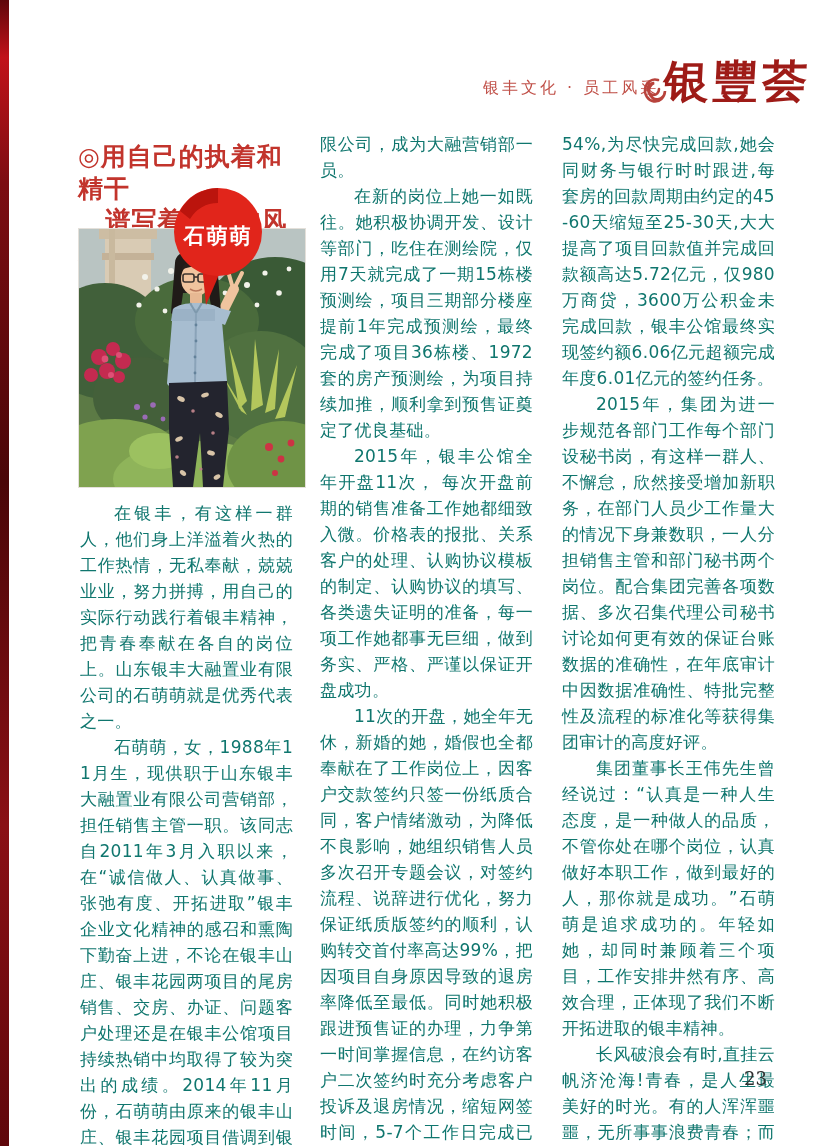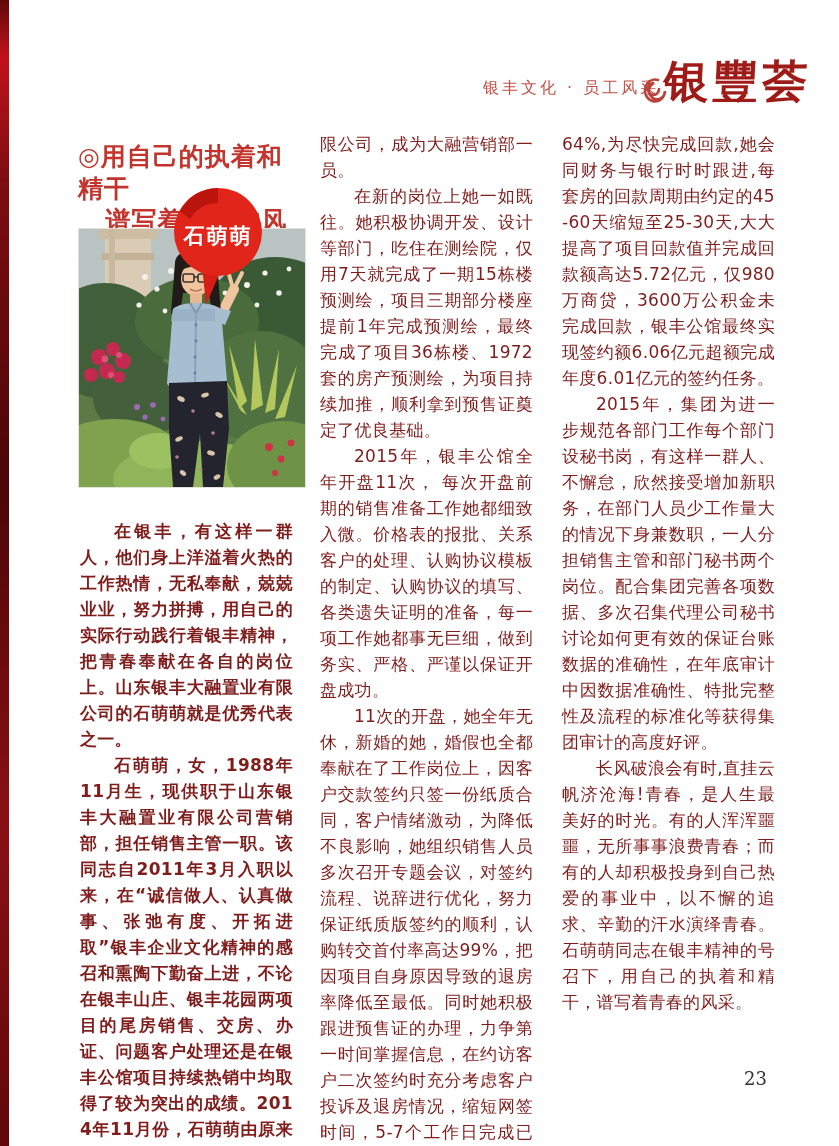--- a/index.html
+++ b/index.html
@@ -38,24 +38,24 @@
   .photo svg { display:block; }
   
   .bubble { position:absolute; left:168px; top:185px; width:102px; height:126px; z-index:5; }
   .bubble-text {
     position:absolute; left:0; top:37px; width:100px; text-align:center;
     color:#ffffff; font-weight:bold; font-size:21px; letter-spacing:2px;
   }
   
   .col {
     position:absolute; width:213px;
-    font-size:17px; line-height:26px; color:#7f1d1d;
+    font-size:17px; line-height:26px; color:#0f766e;
     text-align:justify; word-break:break-all; letter-spacing:0.3px;
   }
-  .col1 { left:80px;  top:518px; height:580px;font-weight:bold; }
+  .col1 { left:80px;  top:500px; height:580px; }
   .col2 { left:320px; top:131px; height:952px; }
   .col3 { left:562px; top:131px; height:952px; }
   .para { margin:0; text-indent:2em; }
   .para.no-indent { text-indent:0; }
   
   .page-number {
     position:absolute; left:744px; top:1068px;
     font-family:"DejaVu Serif","Liberation Serif",serif;
     font-size:18px; color:#2f2f2f;
   }
@@ -219,20 +219,21 @@
       <p class="para">在银丰，有这样一群人，他们身上洋溢着火热的工作热情，无私奉献，兢兢业业，努力拼搏，用自己的实际行动践行着银丰精神，把青春奉献在各自的岗位上。山东银丰大融置业有限公司的石萌萌就是优秀代表之一。</p>
       <p class="para">石萌萌，女，1988年11月生，现供职于山东银丰大融置业有限公司营销部，担任销售主管一职。该同志自2011年3月入职以来，在“诚信做人、认真做事、张弛有度、开拓进取”银丰企业文化精神的感召和熏陶下勤奋上进，不论在银丰山庄、银丰花园两项目的尾房销售、交房、办证、问题客户处理还是在银丰公馆项目持续热销中均取得了较为突出的成绩。2014年11月份，石萌萌由原来的银丰山庄、银丰花园项目借调到银丰公馆项目,积极配合项目开盘工作。2015年，因为她的突出表现正式由原岗位转为山东银丰大融置业有</p>
     </div>
   <div class="col col2">
       <p class="para no-indent">限公司，成为大融营销部一员。</p>
       <p class="para">在新的岗位上她一如既往。她积极协调开发、设计等部门，吃住在测绘院，仅用7天就完成了一期15栋楼预测绘，项目三期部分楼座提前1年完成预测绘，最终完成了项目36栋楼、1972套的房产预测绘，为项目持续加推，顺利拿到预售证奠定了优良基础。</p>
       <p class="para">2015年，银丰公馆全年开盘11次， 每次开盘前期的销售准备工作她都细致入微。价格表的报批、关系客户的处理、认购协议模板的制定、认购协议的填写、各类遗失证明的准备，每一项工作她都事无巨细，做到务实、严格、严谨以保证开盘成功。</p>
       <p class="para">11次的开盘，她全年无休，新婚的她，婚假也全都奉献在了工作岗位上，因客户交款签约只签一份纸质合同，客户情绪激动，为降低不良影响，她组织销售人员多次召开专题会议，对签约流程、说辞进行优化，努力保证纸质版签约的顺利，认购转交首付率高达99%，把因项目自身原因导致的退房率降低至最低。同时她积极跟进预售证的办理，力争第一时间掌握信息，在约访客户二次签约时充分考虑客户投诉及退房情况，缩短网签时间，5-7个工作日完成已交首付但未网签家户，退房及投诉率为零。为及时回款争取了最佳时间，在此期间,石萌萌同志完成各类协议用印6000份，审核的合同高达5400多份，5400份合同的流转及1000多套住宅的签约回款都在她出色的工作中落地生花。项目2015年回款率高达</p>
     </div>
   <div class="col col3">
-      <p class="para no-indent">64%,为尽快完成回款,她会同财务与银行时时跟进,每套房的回款周期由约定的45-60天缩短至25-30天,大大提高了项目回款值并完成回款额高达5.72亿元，仅980万商贷，3600万公积金未完成回款，银丰公馆最终实现签约额6.06亿元超额完成年度6.01亿元的签约任务。</p>
+      <p class="para no-indent">54%,为尽快完成回款,她会同财务与银行时时跟进,每套房的回款周期由约定的45-60天缩短至25-30天,大大提高了项目回款值并完成回款额高达5.72亿元，仅980万商贷，3600万公积金未完成回款，银丰公馆最终实现签约额6.06亿元超额完成年度6.01亿元的签约任务。</p>
       <p class="para">2015年，集团为进一步规范各部门工作每个部门设秘书岗，有这样一群人、不懈怠，欣然接受增加新职务，在部门人员少工作量大的情况下身兼数职，一人分担销售主管和部门秘书两个岗位。配合集团完善各项数据、多次召集代理公司秘书讨论如何更有效的保证台账数据的准确性，在年底审计中因数据准确性、特批完整性及流程的标准化等获得集团审计的高度好评。</p>
+      <p class="para">集团董事长王伟先生曾经说过：“认真是一种人生态度，是一种做人的品质，不管你处在哪个岗位，认真做好本职工作，做到最好的人，那你就是成功。”石萌萌是追求成功的。年轻如她，却同时兼顾着三个项目，工作安排井然有序、高效合理，正体现了我们不断开拓进取的银丰精神。</p>
       <p class="para">长风破浪会有时,直挂云帆济沧海!青春，是人生最美好的时光。有的人浑浑噩噩，无所事事浪费青春；而有的人却积极投身到自己热爱的事业中，以不懈的追求、辛勤的汗水演绎青春。石萌萌同志在银丰精神的号召下，用自己的执着和精干，谱写着青春的风采。</p>
     </div>
 
   <div class="page-number">23</div>
 
 </div>
 
 </body></html>

